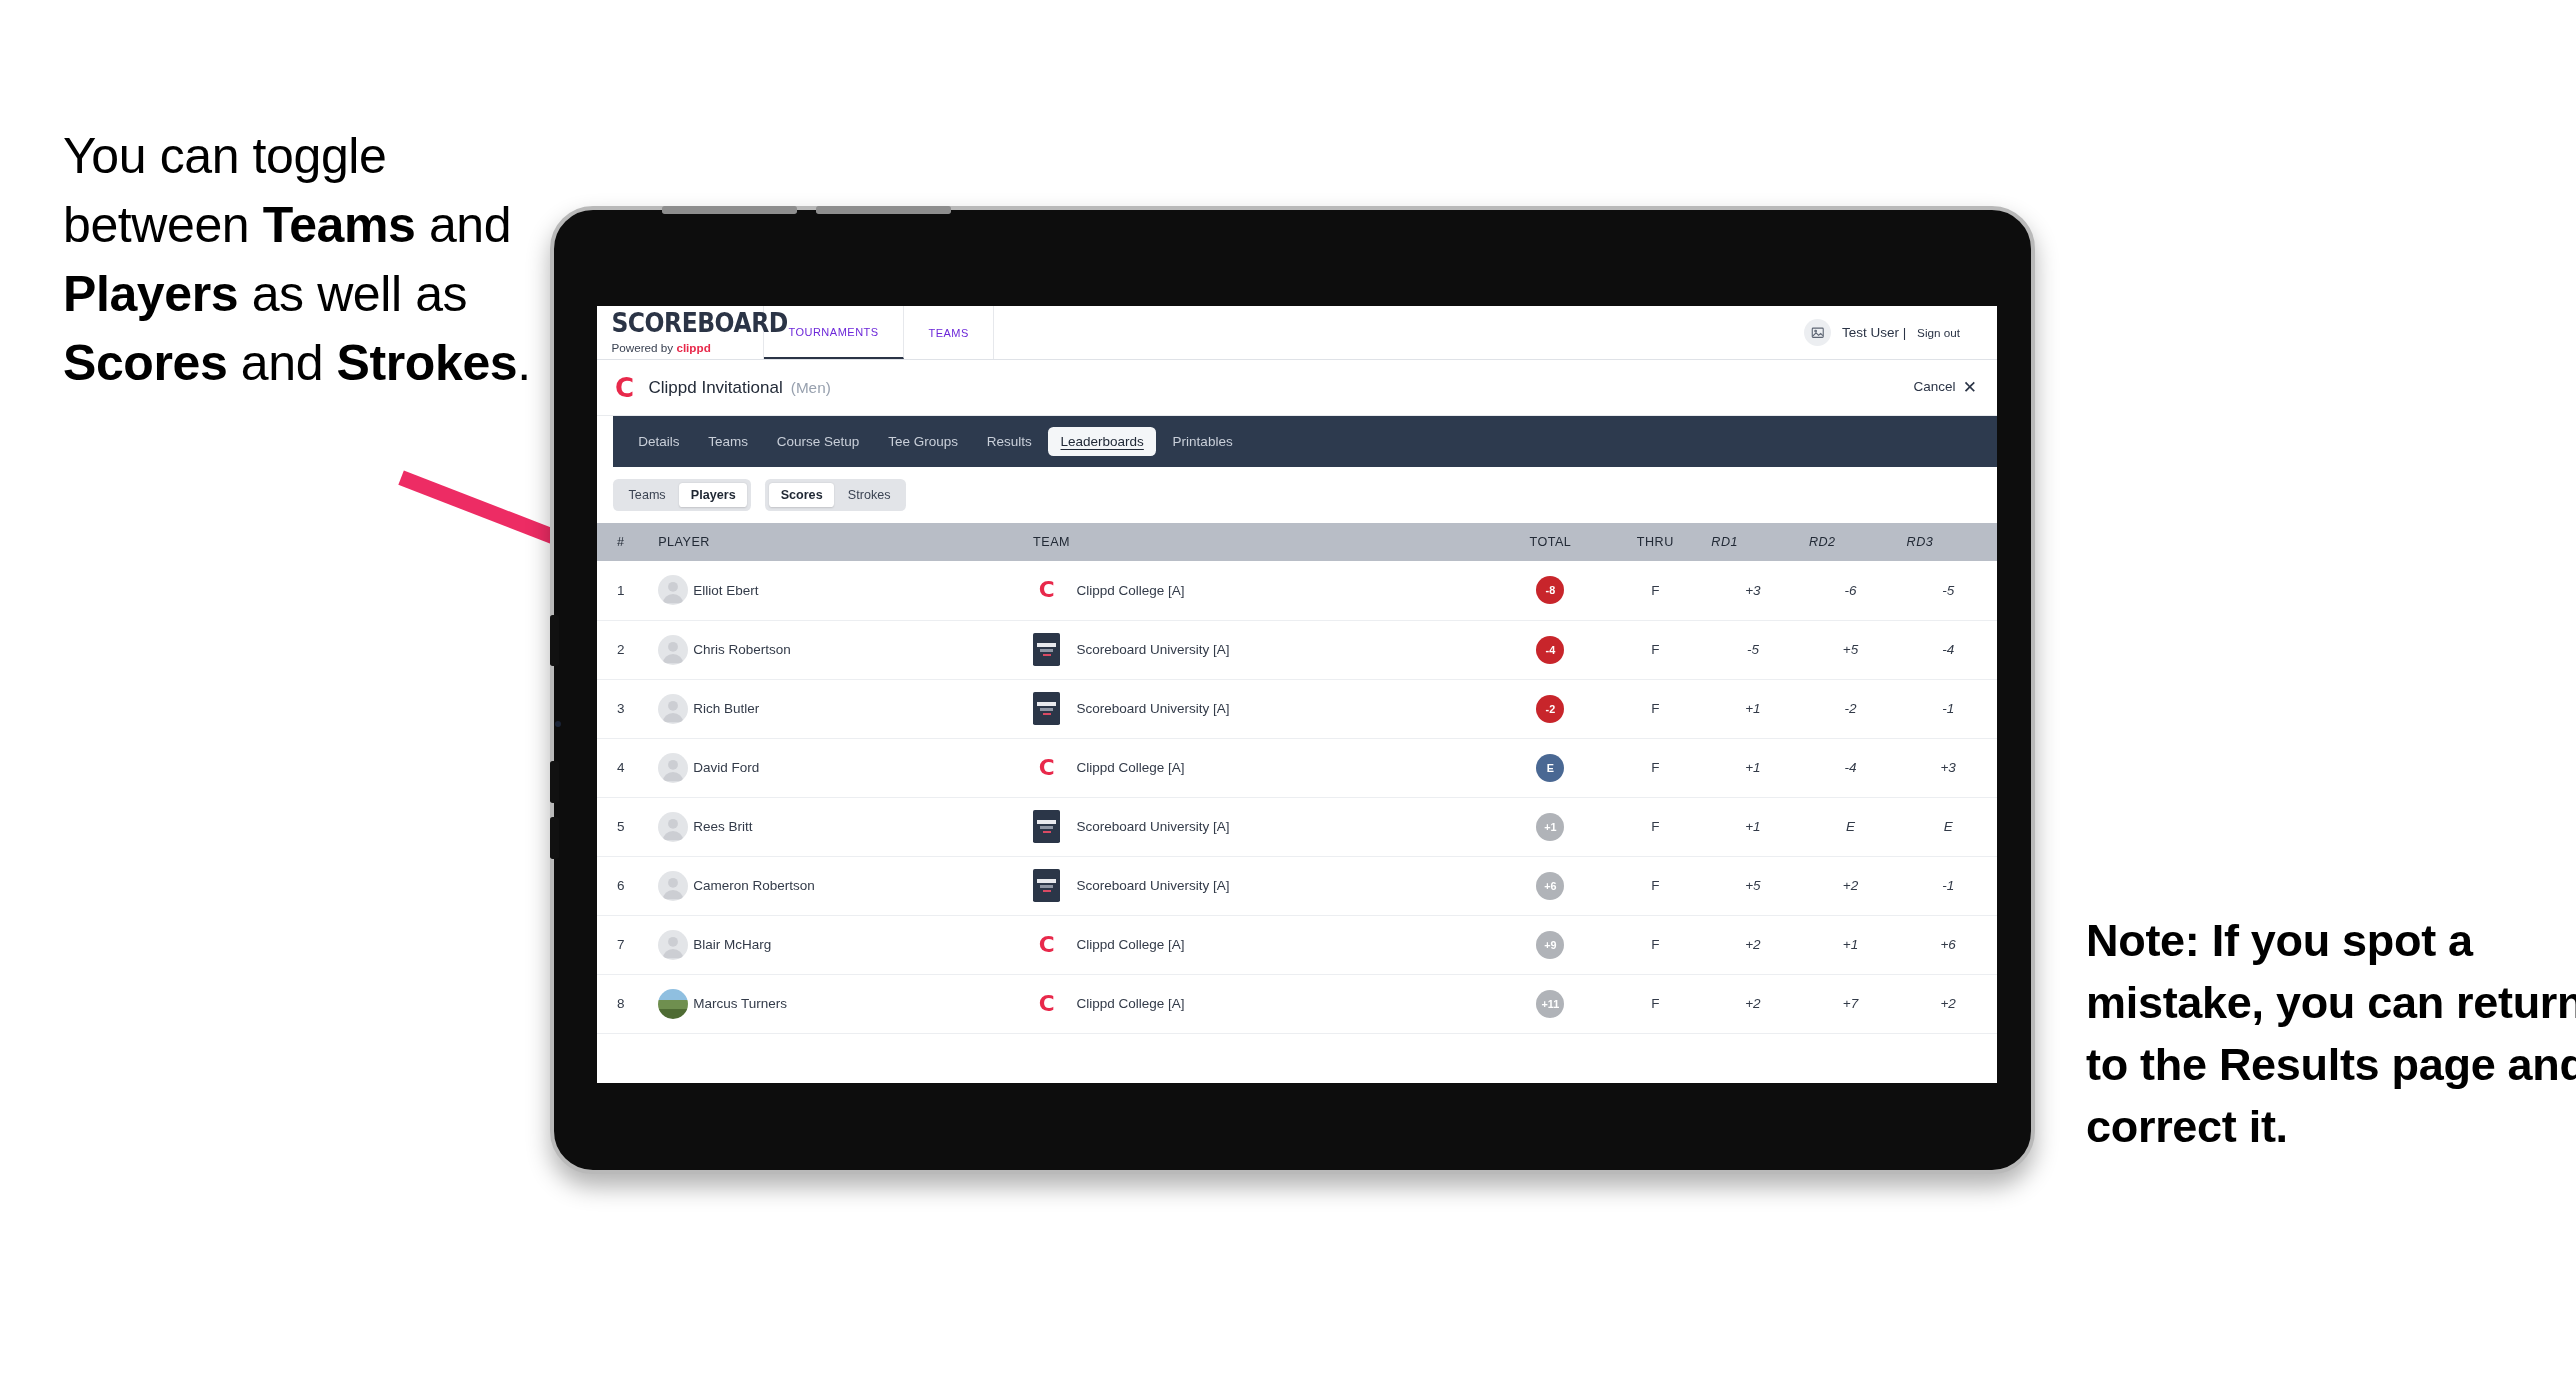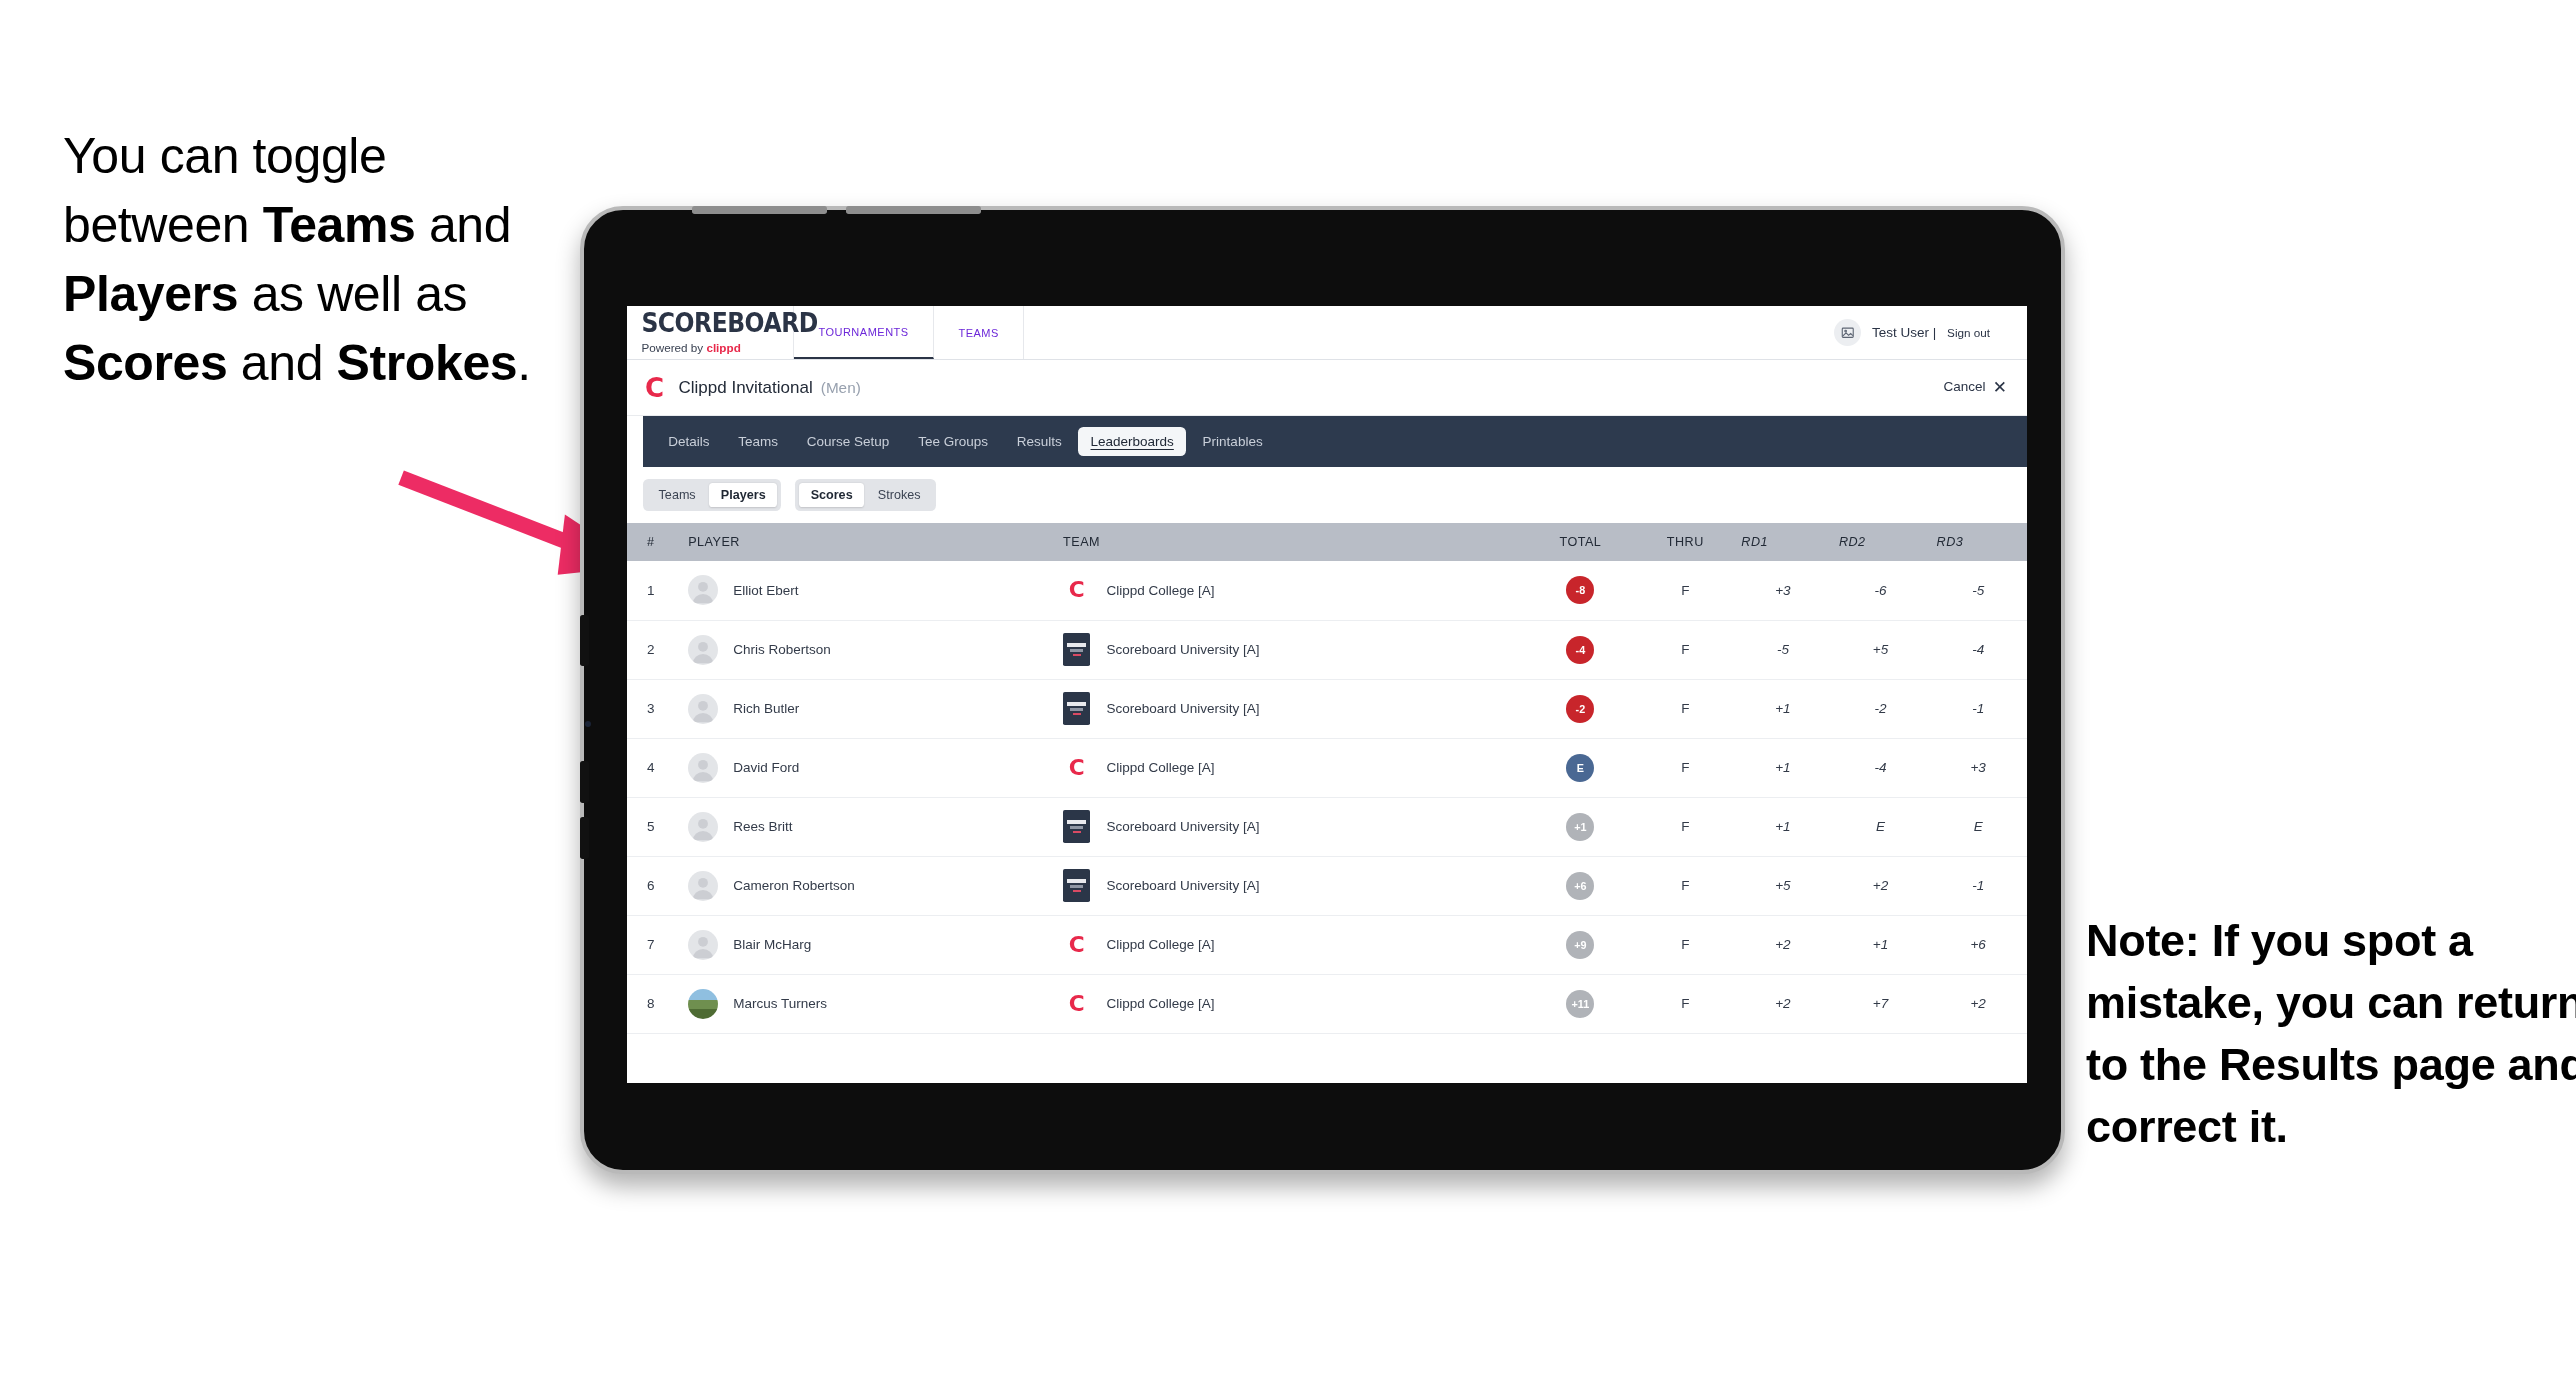--- a/index.html
+++ b/index.html
@@ -27,21 +27,21 @@
     left: 2086px; top: 910px; width: 506px;
     font-size: 45px; font-weight: 700;
     letter-spacing: -0.3px;
   }
 
   
   .arrow-wrap { position: absolute; left: 397px; top: 465px; width: 271px; height: 117px; }
 
   
   .tablet {
-    position: absolute; left: 580px; top: 206px;
+    position: absolute; left: 550px; top: 206px;
     width: 1485px; height: 968px;
     background: #0d0d0d;
     border-radius: 43px;
     border: 4.5px solid #b9b9b9;
     box-shadow: 0 12.6px 23.5px rgba(0,0,0,0.30);
   }
   .tablet-btn { position:absolute; background:#0a0a0a; border-radius: 2.7px; }
   .side-b1 { left: -3.6px; top: 405px; width: 8.1px; height: 51px; background:#111; border-radius:2.7px;}
   .side-b2 { left: -3.6px; top: 551px; width: 8.1px; height: 42px; background:#111; border-radius:2.7px;}
   .side-b3 { left: -3.6px; top: 607px; width: 8.1px; height: 42px; background:#111; border-radius:2.7px;}
@@ -138,21 +138,21 @@
     letter-spacing:0.5px; height: 38px; text-align:left; padding: 0 7.2px;
   }
   .tbl tbody td { height: 59px; font-size:13.5px; color:#333b49; border-bottom:0.9px solid #eceef1; padding: 0 7.2px; }
   .col-rank  { width: 52px;  text-align:left; padding-left:20px !important; }
   .col-player{ width: 361px; }
   .col-team  { width: 451px; }
   .col-total { width: 108px; text-align:center !important; }
   .col-thru  { width: 94px; text-align:center !important; }
   .col-rd    { width: 94px; text-align:center;font-style:italic; }
 
-  .player-cell { display:flex; align-items:center; gap: 15px; }
+  .player-cell { display:flex; align-items:center; gap: 5px; }
   .avatar {
     width: 30px; height:30px; border-radius:50%; background:#e3e5e8;
     display:flex; align-items:center; justify-content:center; flex:0 0 auto; overflow:hidden;
   }
   .avatar.photo { background: linear-gradient(#8fbfe0 0 36%, #6f8f4f 36% 68%, #4e6b33 68% 100%); }
 
   .team-cell { display:flex; align-items:center; gap: 16.3px; }
   .team-logo-c {
     width: 27px; text-align:center; font-family:"DejaVu Sans", sans-serif;
     font-weight:700; font-size:21.7px; color:#e8294b; line-height:1; flex:0 0 auto;

